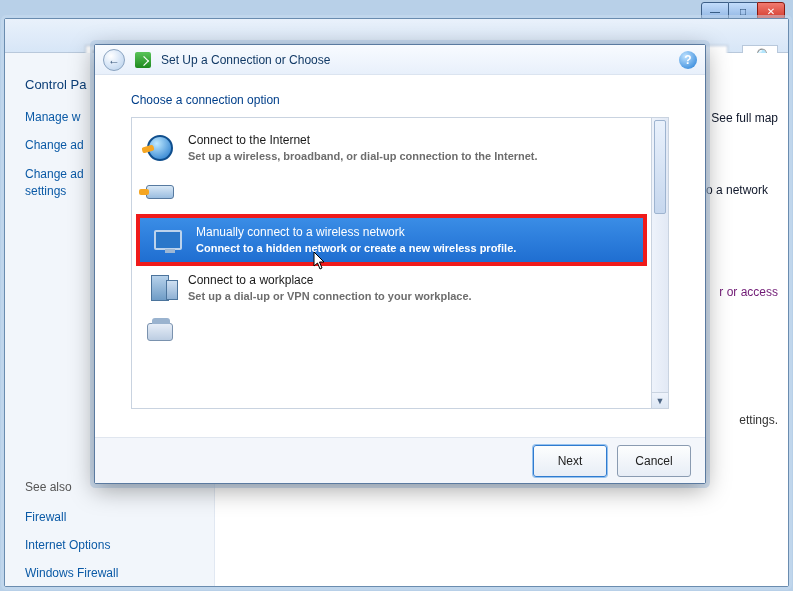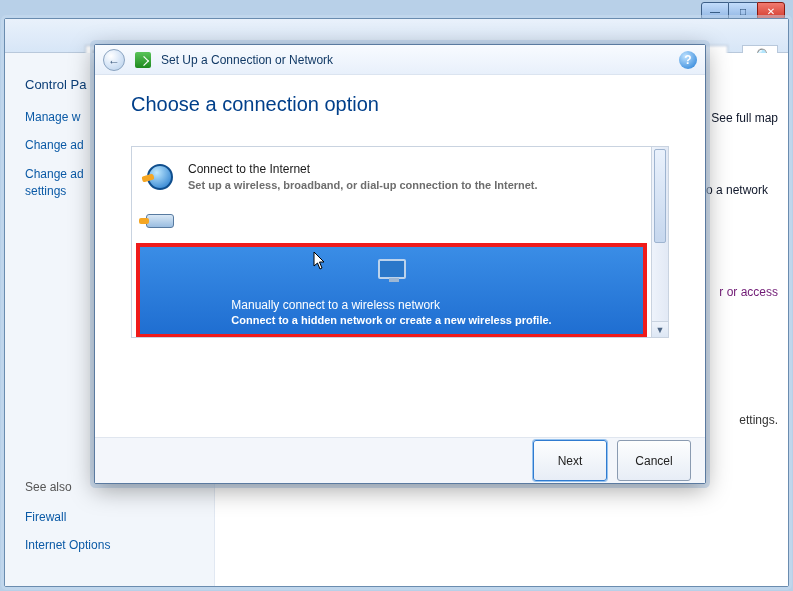--- a/index.html
+++ b/index.html
@@ -105,24 +105,24 @@
   }
   .wiztitle-text { color:#123a66; font-size:12px; flex:1; }
   .help {
     width:18px; height:18px; border-radius:50%;
     background: radial-gradient(circle at 35% 30%,#bfe2ff,#1d7bd6);
     color:#fff; font-weight:bold; font-size:12px;
     display:flex; align-items:center; justify-content:center; cursor:pointer;
   }
 
   .wizbody { flex:1; padding: 18px 36px 8px 36px; position:relative; }
-  .wizheading { color:#003f8a; font-size:20px; margin-bottom:30px; }
+  .wizheading { color:#003f8a; font-size:12px; margin-bottom:10px; }
 
   .listframe {
-    border: 1px solid #c9d3e0; height: 192px; position:relative; background:#fff;
+    border: 1px solid #c9d3e0; height: 292px; position:relative; background:#fff;
   }
   .listscroll {
     position:absolute; right:0; top:0; bottom:0; width:17px;
     background: linear-gradient(90deg,#eef3fb,#e2e9f5);
     border-left:1px solid #c9d3e0;
   }
   .scrollthumb {
     position:absolute; left:2px; right:2px; top:2px; height:94px;
     background: linear-gradient(#e9f1fc,#c6d7ee);
     border:1px solid #9eb4d0; border-radius:2px;
@@ -143,21 +143,21 @@
   }
   .opticon {
     width:32px; height:32px; flex:none;
     display:flex; align-items:center; justify-content:center;
   }
   .opttext { line-height:1.35; }
   .opttitle { color:#1a1a1a; font-size:12px; }
   .optdesc { color:#6d6d6d; font-size:11px;font-weight:bold; }
 
   
-  .opt.sel { background: linear-gradient(#3a8de6,#1f6ed1); flex-direction: column; }
+  .opt.sel { background: linear-gradient(#3a8de6,#1f6ed1); }
   .opt.sel .opttitle, .opt.sel .optdesc { color:#fff; }
   .selwrap { border: 4px solid #ef1b1b; padding:0; margin: 0 4px; }
 
   
   .ic-globe {
     width:26px; height:26px; border-radius:50%;
     background: radial-gradient(circle at 35% 30%,#bfe9ff,#1a73c9);
     border:2px solid #0f4e8d; position:relative;
   }
   .ic-globe::after{content:""; position:absolute; left:-7px; top:9px; width:12px; height:6px;
@@ -191,21 +191,21 @@
     z-index:50;
   }
   .cursor svg { width:14px; height:20px; }
 
   .wizfoot {
     height: 46px; border-top: 1px solid #e0e6ef;
     display:flex; align-items:center; justify-content:flex-end;
     gap:10px; padding: 0 14px; background:#f3f6fb;
   }
   .btn {
-    min-width: 74px; height: 41px; padding: 0 14px;
+    min-width: 74px; height: 32px; padding: 0 14px;
     border: 1px solid #8a9bb1; border-radius: 3px;
     background: linear-gradient(#fdfefe,#e7edf6);
     font-size:12px; color:#222; cursor:pointer;
     display:flex; align-items:center; justify-content:center;
   }
   .btn.primary {
     border-color:#2f7bd0;
     box-shadow: 0 0 0 1px rgba(88,160,230,0.6);
   }
 </style>
@@ -239,35 +239,36 @@
   <div class="bgleft">
     <div class="cpheader">Control Pa</div>
     <div class="cplink">Manage w</div>
     <div class="cplink">Change ad</div>
     <div class="cplink2" style="white-space:pre-line;">Change ad
 settings</div>
 
     <div class="seealso">See also</div>
     <div class="cplink">Firewall</div>
     <div class="cplink">Internet Options</div>
+    <div class="cplink">Windows Firewall</div>
   </div>
 
   <div class="bgright">
     <span class="rightlink" style="right:10px; top:58px;">See full map</span>
     <span class="rightlink" style="right:20px; top:130px;">o a network</span>
     <span style="position:absolute; right:10px; top:232px; color:#701a75;">r or access</span>
     <span style="position:absolute; right:10px; top:360px; color:#333;">ettings.</span>
   </div>
 </div>
 
 <div class="wizard">
   <div class="wiztitle">
     <div class="backbtn">←</div>
     <span class="wizicon"></span>
-    <span class="wiztitle-text">Set Up a Connection or Network</span>
+    <span class="wiztitle-text">Set Up a Connection or Choose</span>
     <div class="help">?</div>
   </div>
 
   <div class="wizbody">
     <div class="wizheading">Choose a connection option</div>
 
     <div class="listframe">
       <div class="listinner">
 
         <div class="opt">
@@ -295,20 +296,24 @@
               <div class="opttitle">Manually connect to a wireless network</div>
               <div class="optdesc">Connect to a hidden network or create a new wireless profile.</div>
             </div>
           </div>
         </div>
 
         <div class="opt">
           <div class="opticon">
               <div class="ic-building"></div>
             </div>
+          <div class="opttext">
+            <div class="opttitle">Connect to a workplace</div>
+            <div class="optdesc">Set up a dial-up or VPN connection to your workplace.</div>
+          </div>
         </div>
 
         <div class="opt">
           <div class="opticon">
               <div class="ic-phone"></div>
             </div>
         </div>
 
       </div>
       <div class="listscroll">

